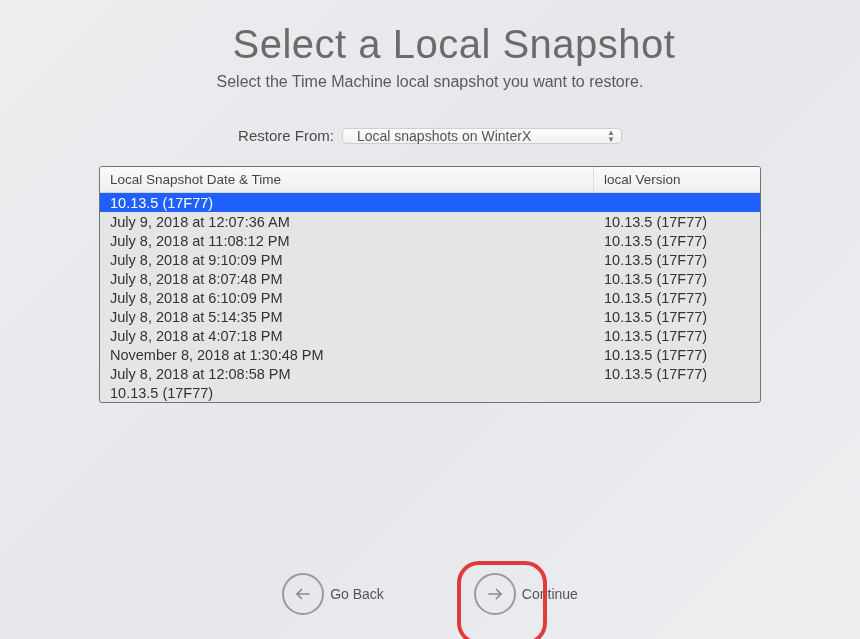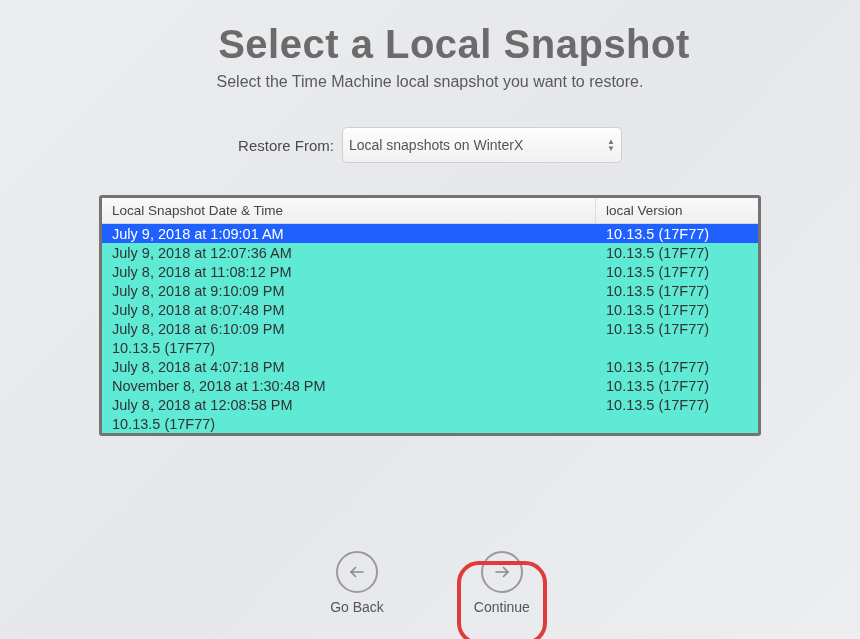--- a/index.html
+++ b/index.html
@@ -8,21 +8,21 @@
       height: 639px;
       background: linear-gradient(135deg, #ebedef 0%, #e5e7ea 50%, #eceef0 100%);
       font-family: -apple-system, "Helvetica Neue", Helvetica, Arial, sans-serif;
       color: #4a4a4a;
       overflow: hidden;
       position: relative;
     }
     .title {
       text-align: center;
       font-size: 40px;
-      font-weight: 700;
+      font-weight: 400;
       color: #6b6b6b;
       margin-top: 22px;
       letter-spacing: 0.5px;
       padding-left: 48px;
     }
     .subtitle {
       text-align: center;
       font-size: 16px;
       color: #5a5a5a;
       margin-top: 6px;
@@ -33,48 +33,48 @@
       align-items: center;
       gap: 8px;
       margin-top: 36px;
     }
     .restore-label {
       font-size: 15px;
       color: #4a4a4a;
     }
     .dropdown {
       width: 280px;
-      height: 36px;
+      height: 16px;
       border: 1px solid #cfcfcf;
       border-radius: 5px;
       background: linear-gradient(#fdfdfd,#f1f1f1);
       display: flex;
       align-items: center;
-      padding: 0 8px 0 6px;
+      padding: 0 8px 0 14px;
       font-size: 14px;
       color: #555;
       position: relative;
     }
     .dropdown .stepper {
       position: absolute;
       right: 6px;
       top: 50%;
       transform: translateY(-50%);
       display: flex;
       flex-direction: column;
       gap: 1px;
       color: #777;
       font-size: 8px;
       line-height: 6px;
     }
     .table-wrap {
       width: 662px;
-      margin: 32px auto 0 auto;
-      background: #5eead4;
-      border: 3px solid #737373;
+      margin: 22px auto 0 auto;
+      background: #e5e5e5;
+      border: 1px solid #737373;
       border-radius: 3px;
       overflow: hidden;
     }
     .thead {
       display: flex;
       background: linear-gradient(#fafafa,#efefef);
       border-bottom: 1px solid #d6d6d6;
       font-size: 13.5px;
       color: #444;
     }
@@ -97,21 +97,21 @@
     .footer {
       position: absolute;
       left: 0; right: 0;
       bottom: 24px;
       display: flex;
       justify-content: center;
       gap: 90px;
     }
     .nav-btn {
       display: flex;
-      flex-direction: column;
+      flex-direction: row;
       align-items: center;
       gap: 6px;
       cursor: pointer;
       -webkit-user-select: none;
       user-select: none;
     }
     .circle-icon {
       width: 42px; height: 42px;
       border: 2px solid #9a9a9a;
       border-radius: 50%;
@@ -148,21 +148,20 @@
   </div>
 </div>
 
 <div class="table-wrap">
   <div class="thead">
     <div class="th date">Local Snapshot Date &amp; Time</div>
     <div class="th ver">local Version</div>
   </div>
   <div class="tbody" id="tbody">
       <div class="tr selected">
-        <div class="td date">July 9, 2018 at 1:09:01 AM</div>
         <div class="td ver">10.13.5 (17F77)</div>
       </div>
       <div class="tr">
         <div class="td date">July 9, 2018 at 12:07:36 AM</div>
         <div class="td ver">10.13.5 (17F77)</div>
       </div>
       <div class="tr">
         <div class="td date">July 8, 2018 at 11:08:12 PM</div>
         <div class="td ver">10.13.5 (17F77)</div>
       </div>
@@ -172,20 +171,21 @@
       </div>
       <div class="tr">
         <div class="td date">July 8, 2018 at 8:07:48 PM</div>
         <div class="td ver">10.13.5 (17F77)</div>
       </div>
       <div class="tr">
         <div class="td date">July 8, 2018 at 6:10:09 PM</div>
         <div class="td ver">10.13.5 (17F77)</div>
       </div>
       <div class="tr">
+        <div class="td date">July 8, 2018 at 5:14:35 PM</div>
         <div class="td ver">10.13.5 (17F77)</div>
       </div>
       <div class="tr">
         <div class="td date">July 8, 2018 at 4:07:18 PM</div>
         <div class="td ver">10.13.5 (17F77)</div>
       </div>
       <div class="tr">
         <div class="td date">November 8, 2018 at 1:30:48 PM</div>
         <div class="td ver">10.13.5 (17F77)</div>
       </div>

